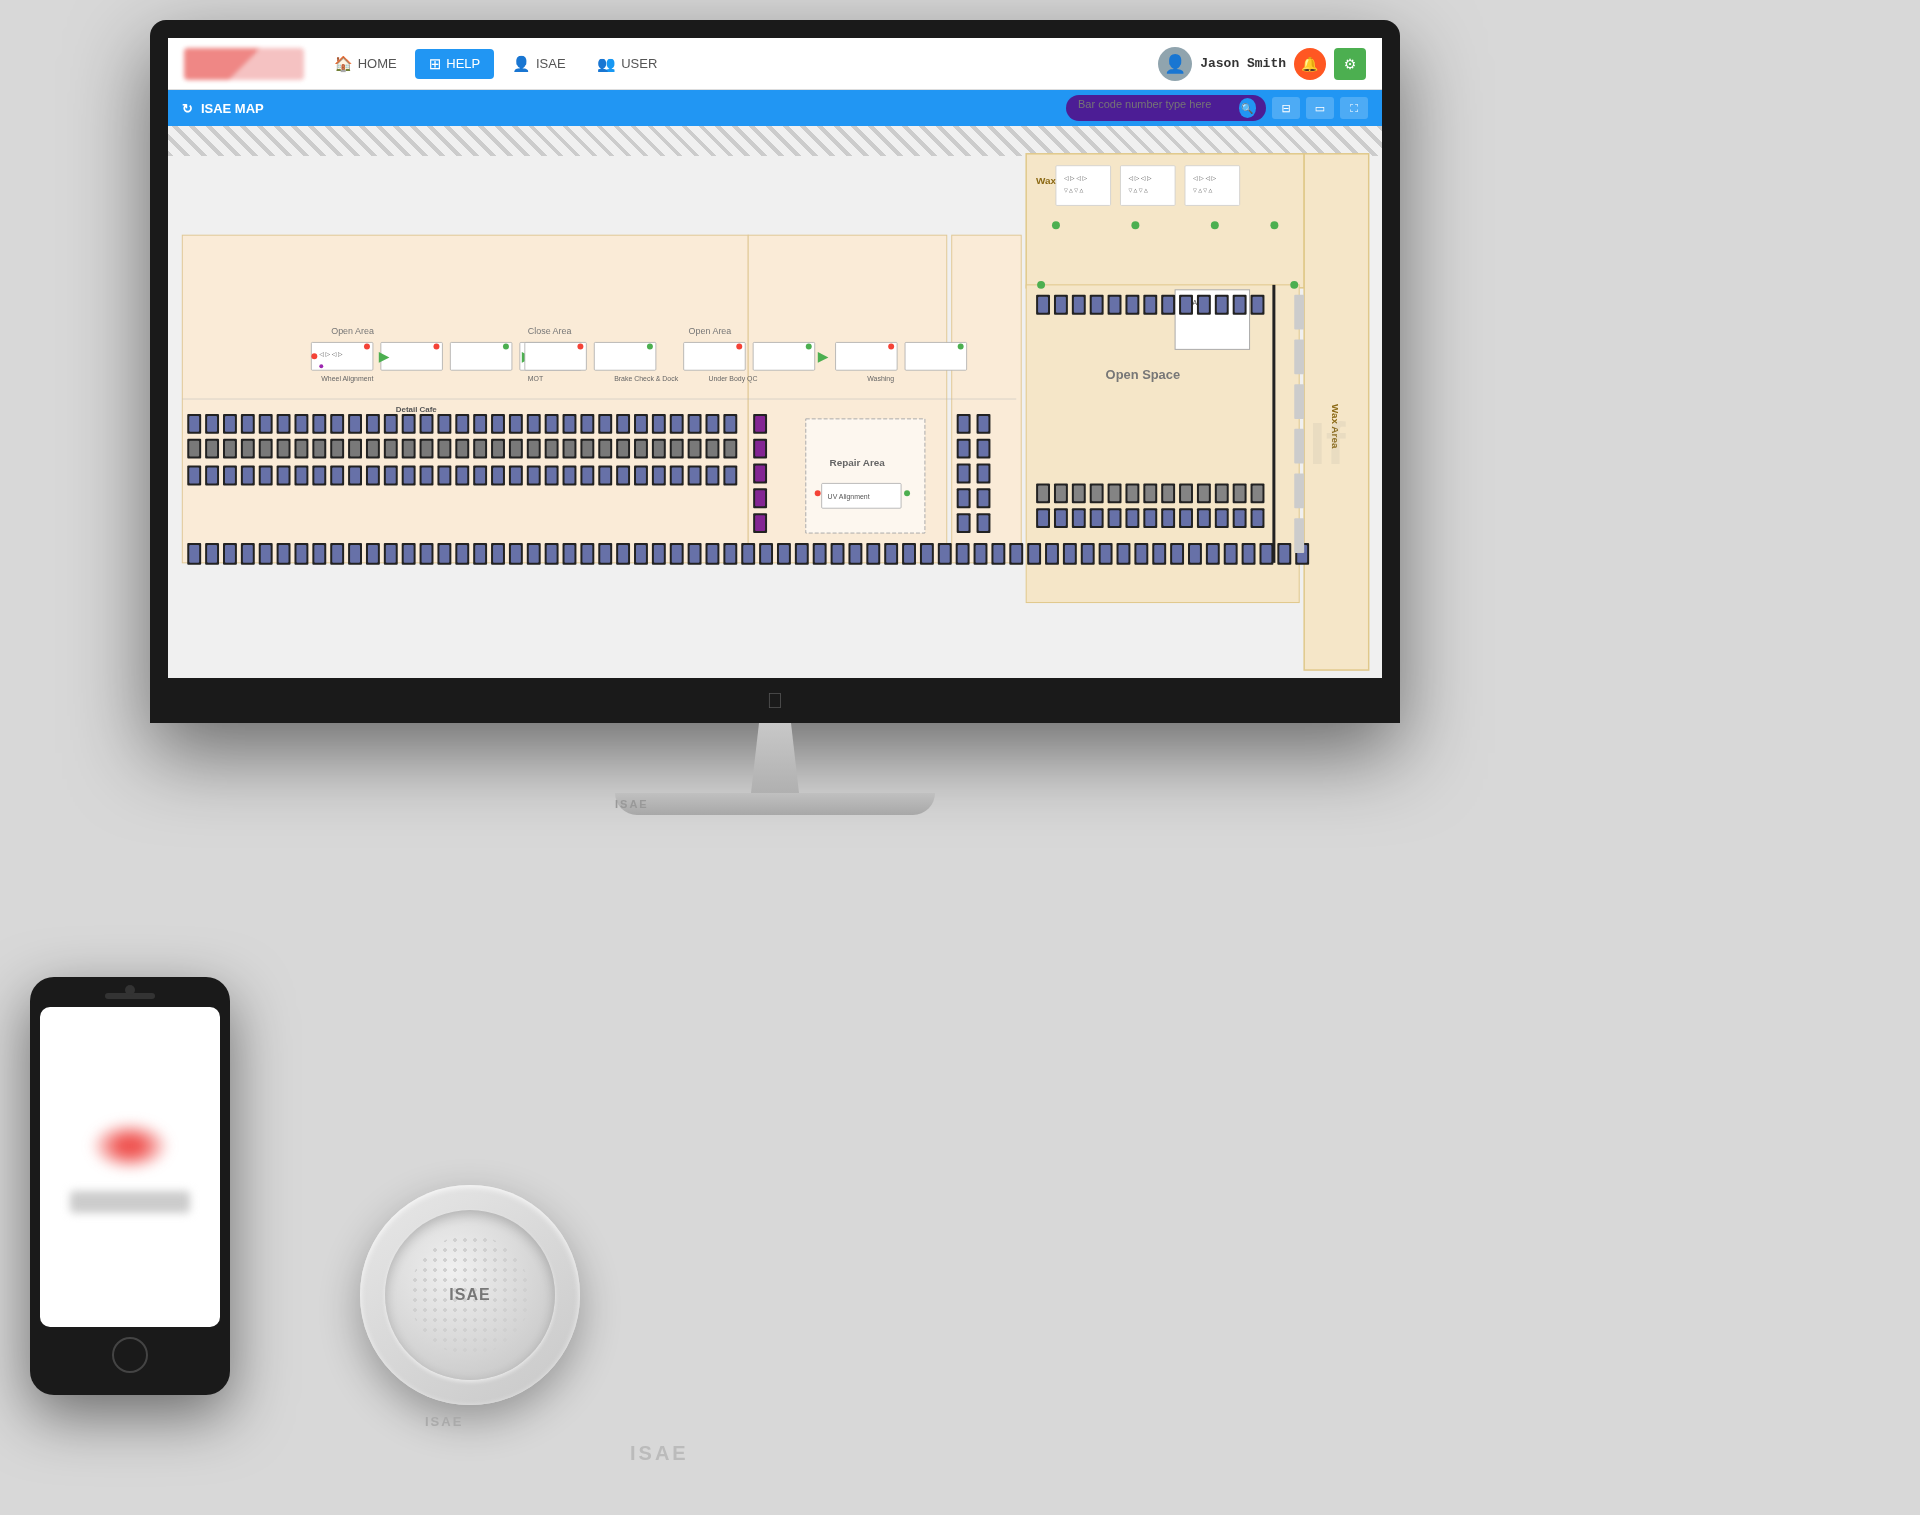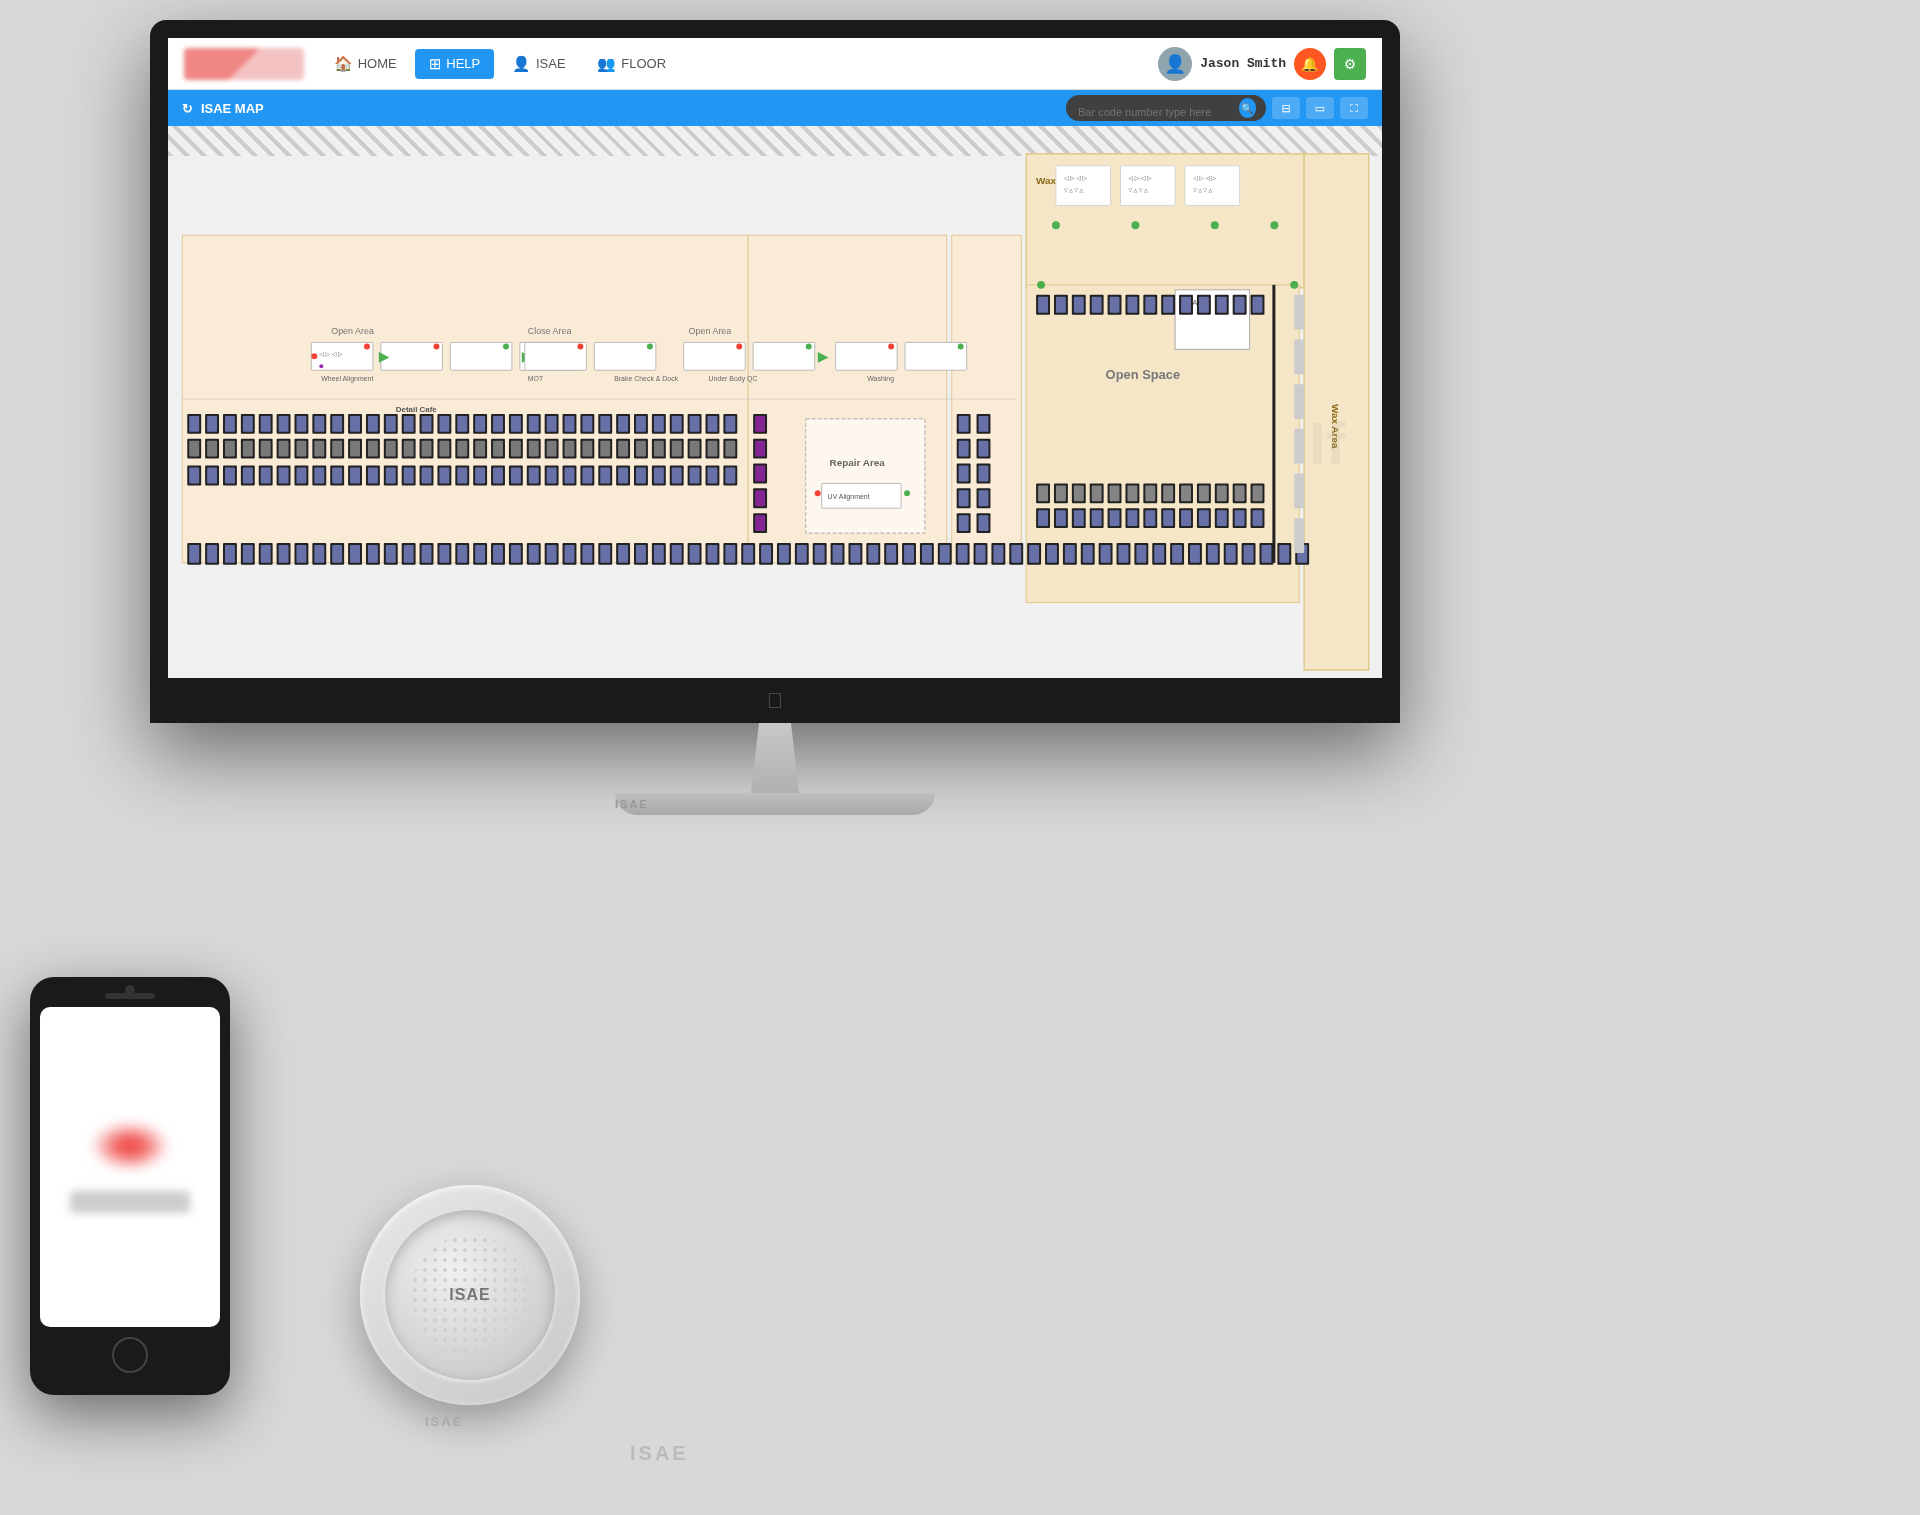--- a/index.html
+++ b/index.html
@@ -169,25 +169,25 @@
       font-weight: 600;
     }
 
     .live-map-controls {
       display: flex;
       align-items: center;
       gap: 6px;
     }
 
     .search-box {
-      background: #404040;
+      background: #4c1d95;
       border-radius: 20px;
       padding: 3px 10px 3px 12px;
       display: flex;
-      align-items: flex-end;
+      align-items: flex-start;
       gap: 6px;
       width: 200px;
     }
 
     .search-box input {
       border: none;
       outline: none;
       font-size: 11px;
       color: #999;
       width: 100%;
@@ -425,21 +425,21 @@
             <span>HELP</span>
           </button>
 
           <button class="nav-btn">
             <span class="icon">👤</span>
             <span>ISAE</span>
           </button>
 
           <button class="nav-btn">
             <span class="icon">👥</span>
-            <span>FLOOR</span>
+            <span>USER</span>
           </button>
 
           <div class="nav-right">
             <div class="avatar">👤</div>
             <span class="user-name">Jason Smith</span>
             <div class="notif-btn">
               <span>🔔</span>
             </div>
             <div class="settings-btn">
               <span>⚙</span>

